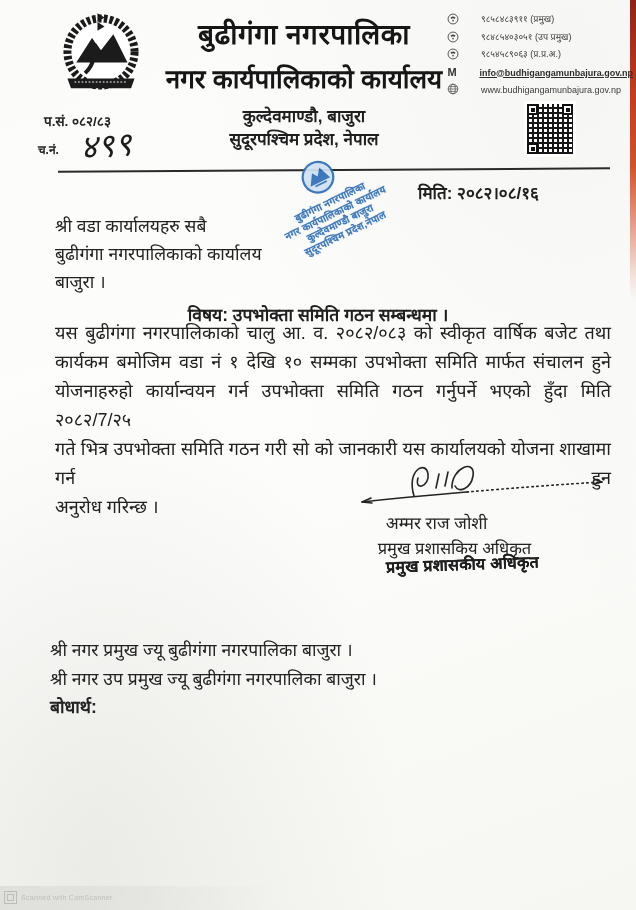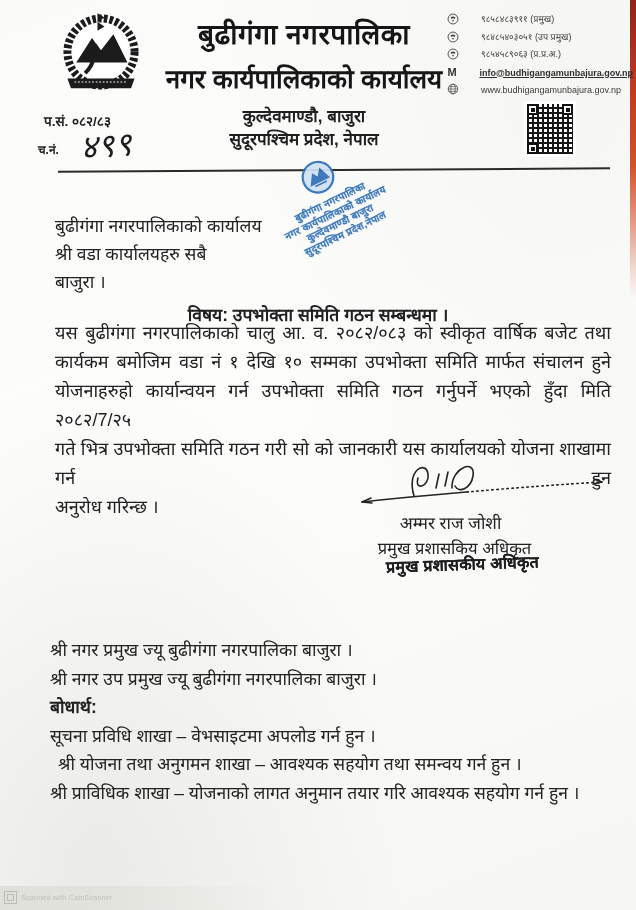--- a/index.html
+++ b/index.html
@@ -42,21 +42,21 @@
     transform:rotate(-26deg);color:#2f6fb8;text-align:center;opacity:.92;}
   .round-stamp .emblem{width:36px;height:36px;margin:0 auto;}
   .round-stamp .sline{font-size:10px;font-weight:700;line-height:11.5px;letter-spacing:.3px;
     text-shadow:0 0 1px rgba(47,111,184,.55);}
   .addressee{position:absolute;left:55px;top:212px;font-size:17.5px;line-height:28px;color:#222;}
   .subject{position:absolute;left:0;top:302px;width:636px;text-align:center;font-size:17.5px;font-weight:600;}
   .body-block{position:absolute;left:55px;top:319px;width:556px;font-size:18px;line-height:29px;color:#202020;}
   .body-line{text-align:justify;text-align-last:justify;}
   .body-line.last{text-align-last:left;}
   .signature-svg{position:absolute;left:352px;top:456px;width:262px;height:62px;}
-  .sign-name{position:absolute;left:368px;top:511px;width:165px;text-align:center;font-size:17px;color:#222;}
+  .sign-name{position:absolute;left:354px;top:511px;width:165px;text-align:center;font-size:17px;color:#222;}
   .sign-title{position:absolute;left:352px;top:536px;width:205px;text-align:center;font-size:16.5px;color:#222;}
   .green-stamp{position:absolute;left:360px;top:553px;width:205px;text-align:center;
     font-size:16px;font-weight:800;transform:rotate(-2deg);letter-spacing:.3px;
     text-shadow:0 0 .6px currentColor;}
   .cc-block{position:absolute;left:50px;top:636px;font-size:17.5px;line-height:28.5px;color:#222;}
   .cc-heading{font-weight:600;}
   .bodharth-list .b-line:nth-child(2){padding-left:8px;}
   .smudge{position:absolute;left:0;bottom:0;width:280px;height:24px;
     background:linear-gradient(90deg,rgba(170,170,163,.22),rgba(170,170,163,0));}
   .watermark{position:absolute;left:4px;bottom:6px;display:flex;align-items:center;gap:4px;opacity:.5;}
@@ -136,36 +136,37 @@
 
   <div class="ps">
     <span>प.सं.</span>
     <span>०८२/८३</span>
   </div>
   <div class="cn">च.नं.</div>
   <div class="cn-value">४९९</div>
 
   <div class="hr-line"></div>
 
+  <div class="date-line">मिति: २०८२।०८/१६</div>
 
   <div class="round-stamp">
     <svg class="emblem" viewBox="0 0 40 40">
       <circle cx="20" cy="20" r="17" fill="#cfe2f3" stroke="#2f6fb8" stroke-width="2.5"></circle>
       <path d="M8 26 L16 13 L20 19 L26 11 L32 26 Z" fill="#2f6fb8"></path>
       <path d="M13 28 h14" stroke="#2f6fb8" stroke-width="2"></path>
     </svg>
     <div class="sline">बुढीगंगा नगरपालिका</div>
     <div class="sline">नगर कार्यपालिकाको कार्यालय</div>
     <div class="sline">कुल्देवमाण्डौ बाजुरा</div>
     <div class="sline">सुदूरपश्चिम प्रदेश,नेपाल</div>
   </div>
 
   <div class="addressee">
+    <div>श्री वडा कार्यालयहरु सबै</div>
     <div>बुढीगंगा नगरपालिकाको कार्यालय</div>
-    <div>श्री वडा कार्यालयहरु सबै</div>
     <div>बाजुरा ।</div>
   </div>
 
   <div class="subject">विषय:  उपभोक्ता समिति गठन सम्बन्धमा ।</div>
 
   <div class="body-block">
     <div class="body-line">यस बुढीगंगा नगरपालिकाको चालु आ. व. २०८२/०८३ को स्वीकृत वार्षिक बजेट तथा</div>
     <div class="body-line">कार्यकम बमोजिम वडा नं १ देखि १० सम्मका उपभोक्ता समिति मार्फत संचालन हुने</div>
     <div class="body-line">योजनाहरुहो कार्यान्वयन गर्न उपभोक्ता समिति गठन गर्नुपर्ने भएको हुँदा मिति २०८२/7/२५</div>
     <div class="body-line">गते भित्र उपभोक्ता समिति गठन गरी सो को जानकारी यस कार्यालयको योजना शाखामा गर्न हुन</div>
@@ -184,25 +185,20 @@
     </g>
   </svg>
   <div class="sign-name">अम्मर राज जोशी</div>
   <div class="sign-title">प्रमुख प्रशासकिय अधिकृत</div>
   <div class="green-stamp">प्रमुख प्रशासकीय अधिकृत</div>
 
   <div class="cc-block">
     <div>श्री नगर प्रमुख ज्यू बुढीगंगा नगरपालिका बाजुरा ।</div>
     <div>श्री नगर उप प्रमुख ज्यू बुढीगंगा नगरपालिका बाजुरा ।</div>
     <div class="cc-heading">बोधार्थ:</div>
-    <div class="bodharth-list">
-      <div class="b-line">सूचना प्रविधि शाखा – वेभसाइटमा अपलोड गर्न हुन ।</div>
-      <div class="b-line">श्री योजना तथा अनुगमन शाखा – आवश्यक सहयोग तथा समन्वय गर्न हुन ।</div>
-      <div class="b-line">श्री प्राविधिक शाखा – योजनाको लागत अनुमान तयार गरि आवश्यक सहयोग गर्न हुन ।</div>
-    </div>
   </div>
 
   <div class="smudge"></div>
 
   <div class="watermark">
     <span class="wm-icon"></span>
     <span class="wm-text">Scanned with CamScanner</span>
   </div>
 
 </div>

